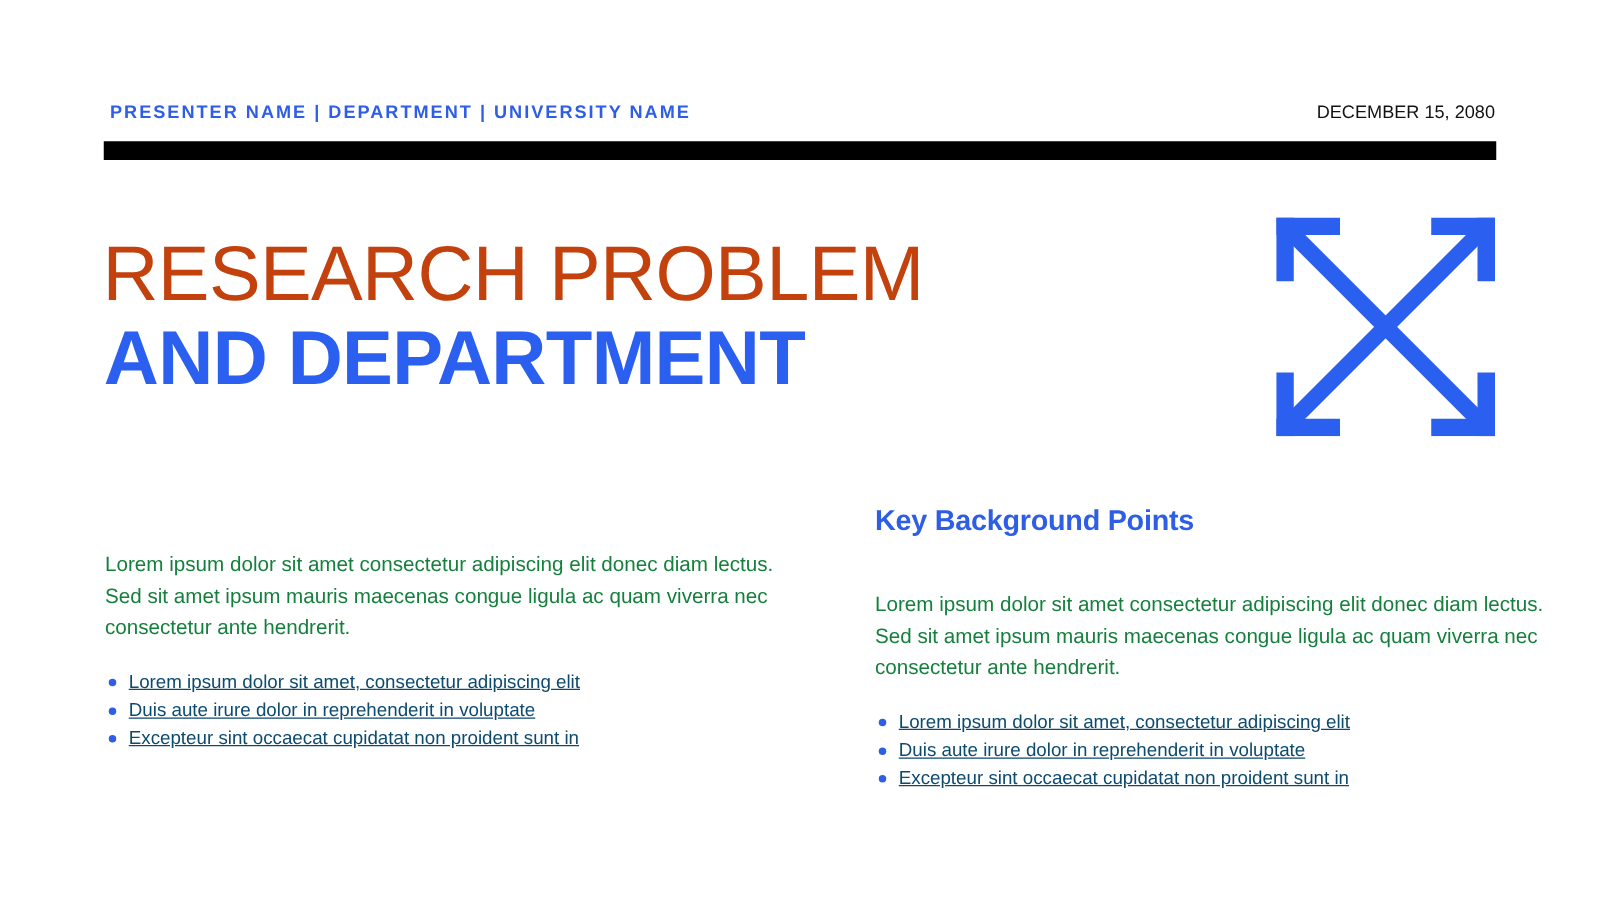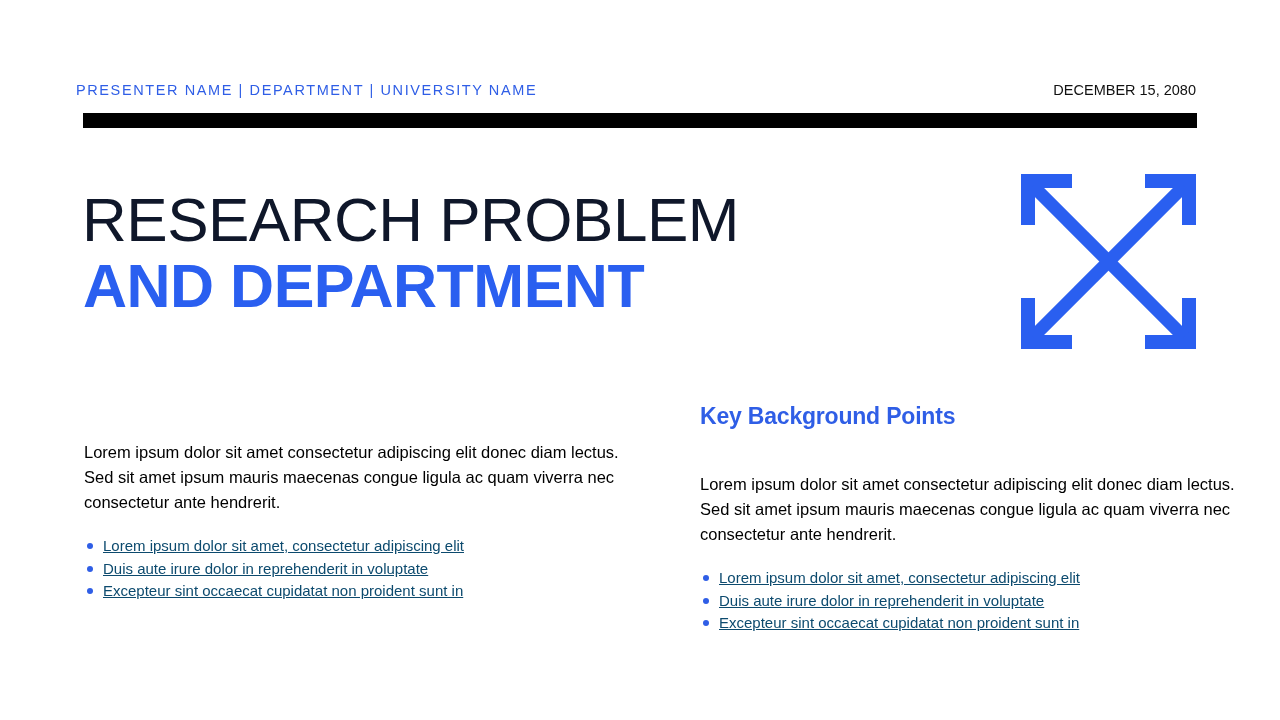--- a/index.html
+++ b/index.html
@@ -10,24 +10,24 @@
       background: #ffffff;
       overflow: hidden;
     }
     body {
       position: relative;
       font-family: "Liberation Sans", "DejaVu Sans", sans-serif;
       color: #111111;
     }
     .header-left {
       position: absolute;
-      left: 76px;
+      left: 88px;
       top: 82px;
       font-size: 14.5px;
-      font-weight: 400;
+      font-weight: 700;
       letter-spacing: 1.6px;
       color: #2f5ee6;
       white-space: nowrap;
     }
     .header-right {
       position: absolute;
       right: 84px;
       top: 82px;
       font-size: 14.5px;
       color: #111111;
@@ -41,21 +41,21 @@
       height: 15px;
       background: #000000;
     }
     .title-line1 {
       position: absolute;
       left: 82px;
       top: 184px;
       font-size: 62px;
       font-weight: 400;
       letter-spacing: -0.5px;
-      color: #0f172a;
+      color: #c2410c;
       white-space: nowrap;
       line-height: 72px;
       -webkit-text-stroke: 0px;
     }
     .title-line2 {
       position: absolute;
       left: 83px;
       top: 250px;
       font-size: 61px;
       font-weight: 700;
@@ -83,21 +83,21 @@
       font-size: 23px;
       font-weight: 700;
       color: #2f5ee6;
       line-height: 32px;
       letter-spacing: -0.2px;
     }
     .col p {
       margin: 40px 0 12px 0;
       font-size: 16.5px;
       line-height: 25px;
-      color: #000000;
+      color: #15803d;
       width: 545px;
     }
     .col ul {
       list-style: none;
       margin: 20px 0 0 0;
       padding: 0;
     }
     .col li {
       position: relative;
       padding-left: 19px;

